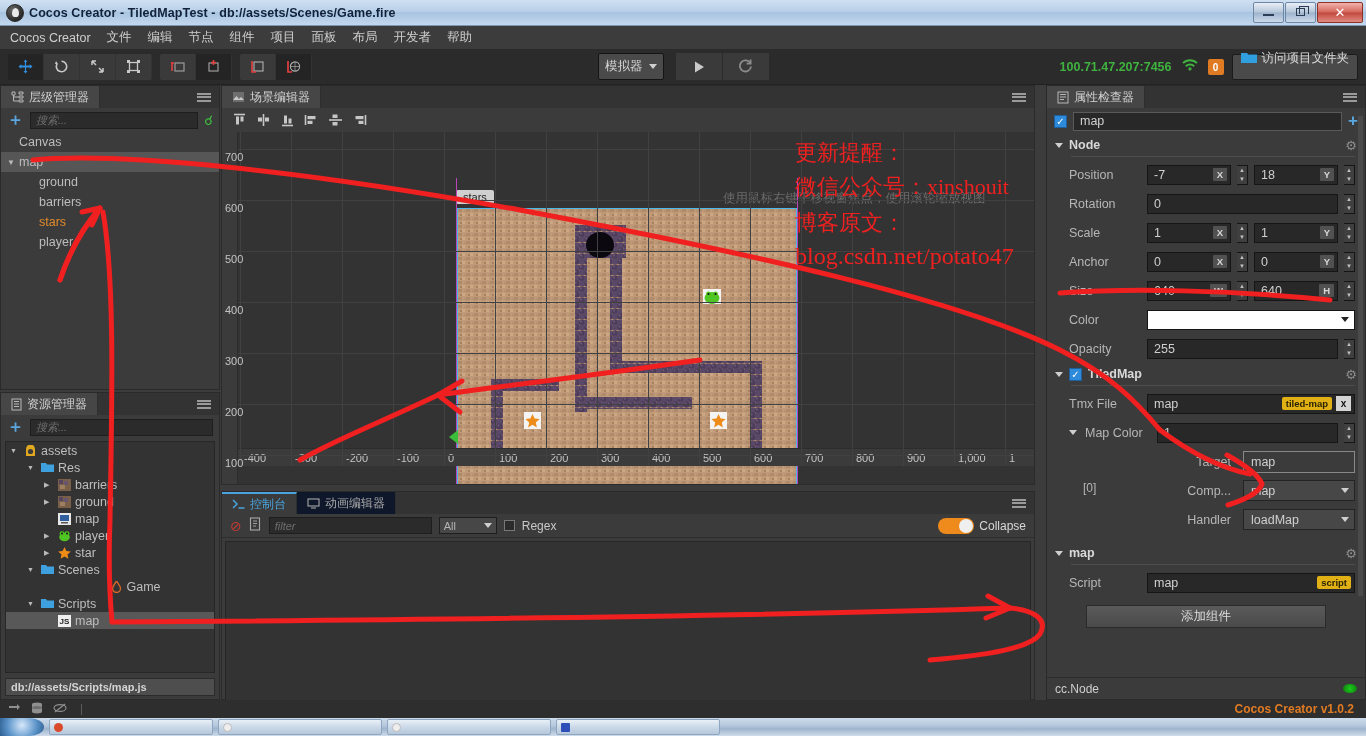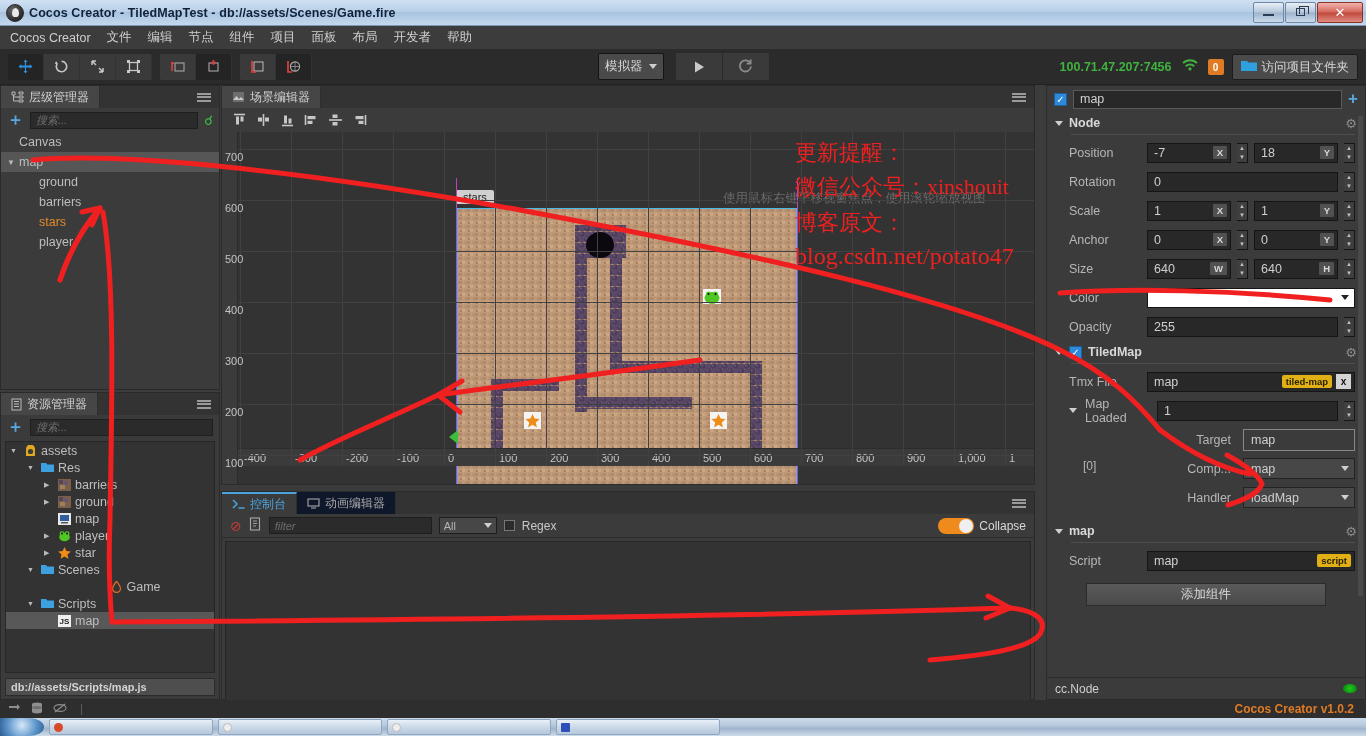--- a/index.html
+++ b/index.html
@@ -50,21 +50,21 @@
   .caret { width:0;height:0;border-left:4px solid transparent;border-right:4px solid transparent;
     border-top:5px solid #cfcfcf; }
   .play-grp { display:flex; margin-left:12px; }
   .play-btn { width:46px; height:27px; background:#3a3a3a; display:flex;
     align-items:center; justify-content:center; margin-right:1px; }
   .right-tools { position:absolute; right:8px; top:5px; display:flex; align-items:center; gap:8px; }
   .ipaddr { color:#3fb23f; font-size:12.5px; font-weight:bold; }
   .badge0 { background:#e07b23; color:#fff; font-size:10px; font-weight:bold;
     width:16px; height:16px; border-radius:2px; display:flex; align-items:center; justify-content:center; }
   .visit-btn { height:26px; background:#4a4a4a; border:1px solid #1b1b1b; border-radius:2px;
-    display:flex; align-items:center; gap:5px; padding:12px 8px; color:#d8d8d8; font-size:12.5px; }
+    display:flex; align-items:flex-end; gap:5px; padding:12px 8px; color:#d8d8d8; font-size:12.5px; }
 
   
   .panel { position:absolute; background:#3b3b3b; border:1px solid #2a2a2a; }
   .ptab-row { height:22px; background:#333; display:flex; align-items:stretch; position:relative; }
   .ptab { display:flex; align-items:center; gap:5px; padding:0 10px; background:#464646;
     font-size:12px; color:#d2d2d2; border-right:1px solid #2e2e2e; }
   .ptab.inactive { background:#0f172a; color:#a8a8a8; }
   .ptab.console-active { background:#3b3b3b; color:#4aa3dd; border-top:2px solid #4aa3dd; }
   .phamb { margin-left:auto; display:flex; align-items:center; padding:0 8px; }
   .phamb span { display:block; width:14px; height:2px; background:#9a9a9a; margin:1.5px 0; }
@@ -748,20 +748,36 @@
         <div class="toggle">
             <div class="knob"></div>
           </div>
         <span style="font-size:12px;color:#d8d8d8">Collapse</span>
       </div>
     </div>
     <div class="cons-body"></div>
   </div>
 
   <div class="panel" id="inspector">
+    <div class="ptab-row">
+      <div class="ptab">
+        <svg width="12" height="13" viewBox="0 0 12 13">
+            <rect x="1" y="1" width="10" height="11" fill="none" stroke="#b8b8b8" stroke-width="1"></rect>
+            <path d="M3 3.5h6M3 6h6M3 8.5h4" stroke="#b8b8b8" stroke-width="1"></path>
+          </svg>
+        <span>属性检查器</span>
+      </div>
+      <div class="phamb">
+          <div>
+            <span></span>
+            <span></span>
+            <span></span>
+          </div>
+        </div>
+    </div>
 
     <div class="insp-name-row">
       <span class="cbx">✓</span>
       <div class="name-field">map</div>
       <span class="plus-ico">+</span>
     </div>
 
     <div class="sect-head">
       <span class="caret"></span>
       <span>Node</span>
@@ -883,21 +899,21 @@
     <div class="prow">
       <div class="plabel">Tmx File</div>
       <div class="fld">
         <span>map</span>
         <span class="tagbadge" style="margin-left:auto">tiled-map</span>
         <span class="xbtn" style="margin-left:4px">x</span>
       </div>
     </div>
     <div class="prow">
       <span class="caret" style="margin-right:2px"></span>
-      <div class="plabel" style="width:66px">Map Loaded</div>
+      <div class="plabel" style="width:66px">Map Color</div>
       <div class="fld">
         <span>1</span>
       </div>
       <div class="spin">
           <i>▲</i>
           <i>▼</i>
         </div>
     </div>
     <div style="position:relative">
       <div class="idx" style="top:34px">[0]</div>

